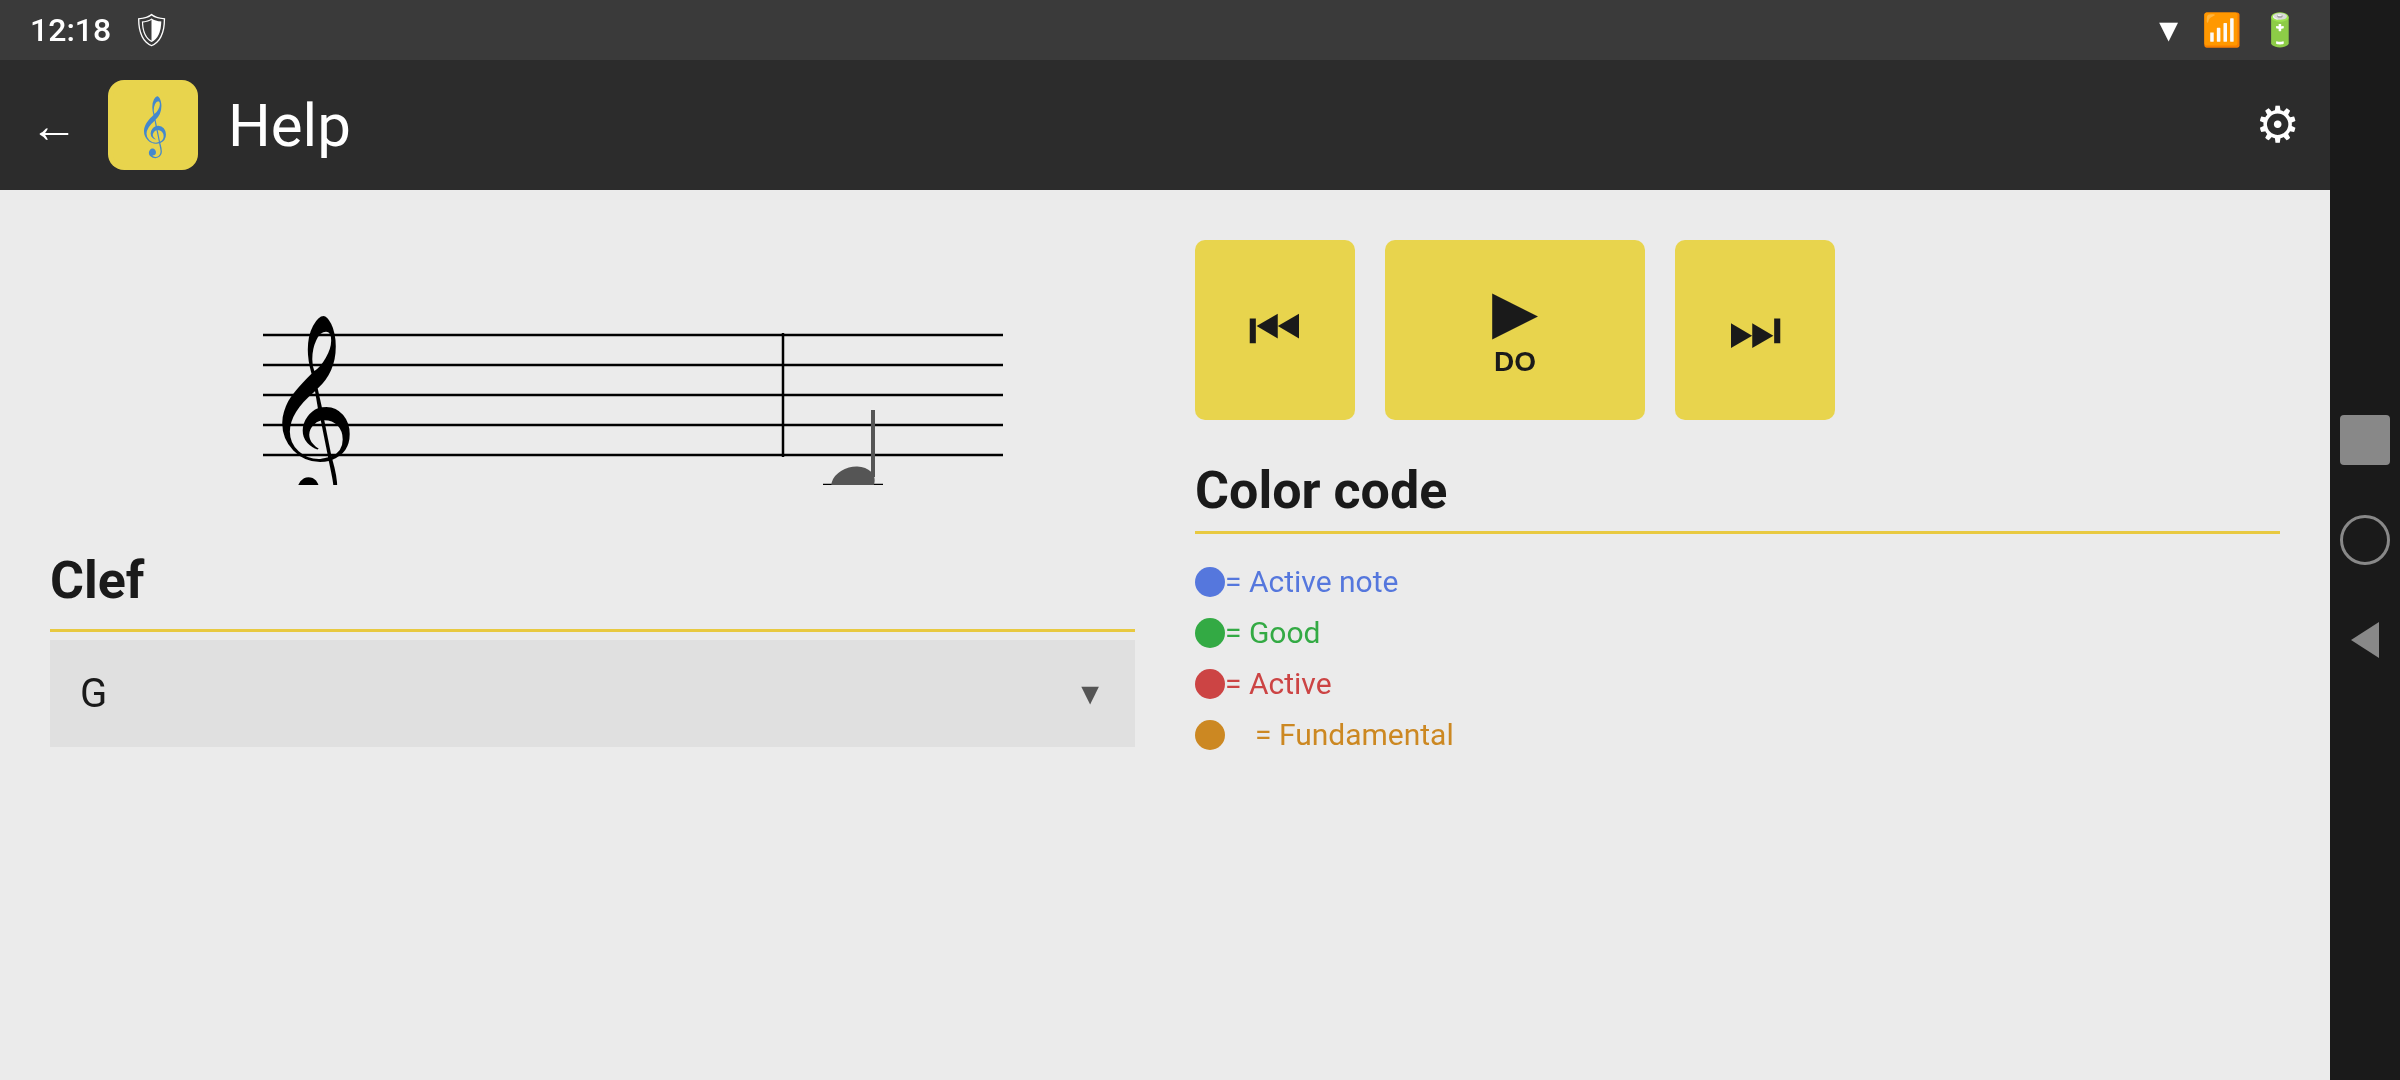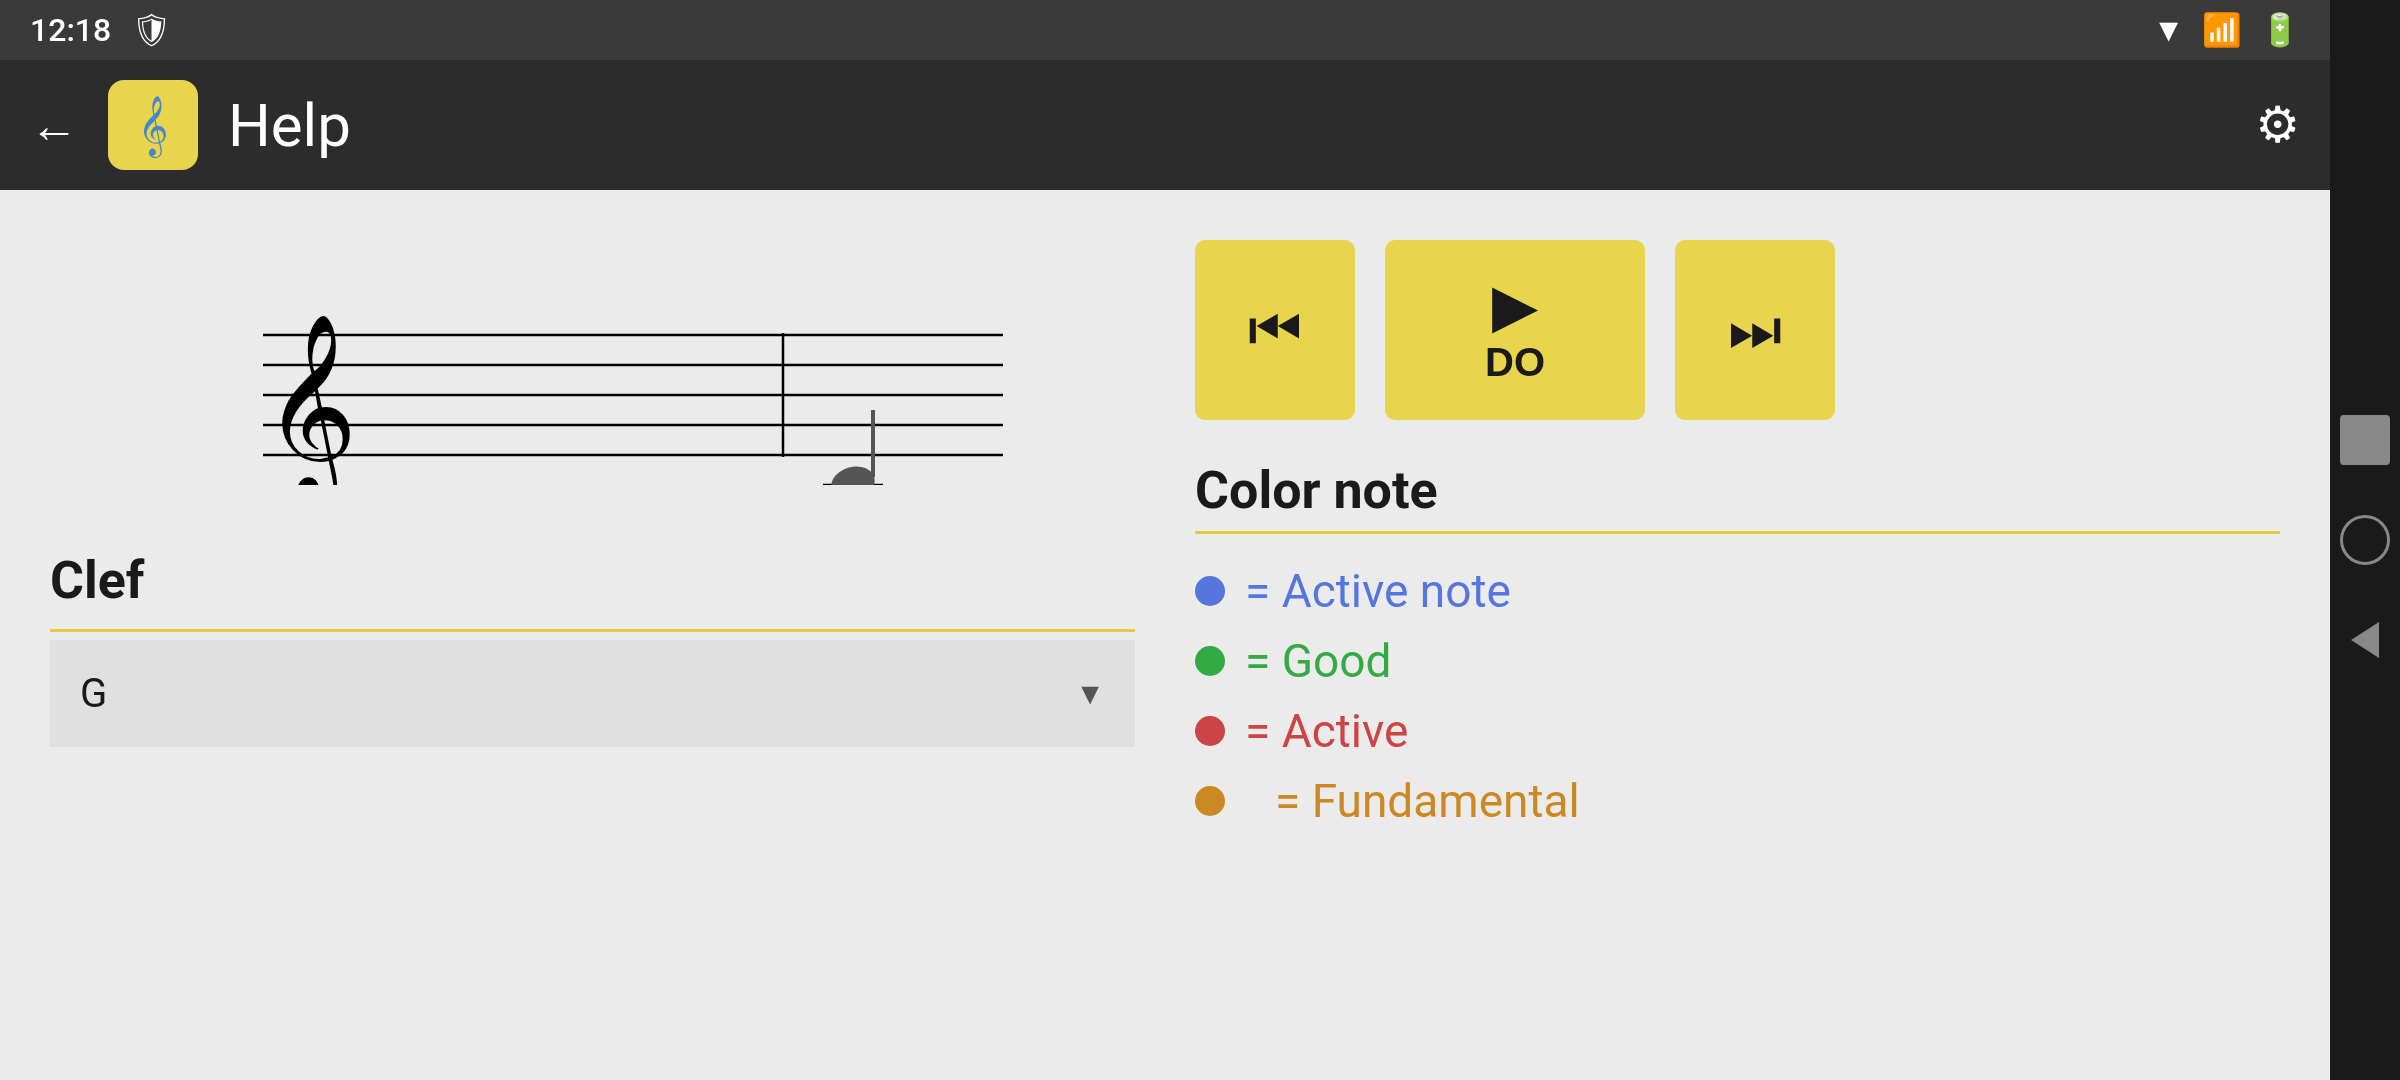--- a/index.html
+++ b/index.html
@@ -182,21 +182,21 @@
     .control-btn-large {
       width: 260px;
       height: 180px;
     }
     .control-btn-icon {
       font-size: 60px;
       color: #1a1a1a;
       line-height: 1;
     }
     .control-btn-label {
-      font-size: 40px;
+      font-size: 28px;
       font-weight: 700;
       color: #1a1a1a;
       margin-top: 4px;
     }
 
     
     .color-code-section {
       display: flex;
       flex-direction: column;
       gap: 0;
@@ -208,22 +208,21 @@
     }
     .color-code-items {
       display: flex;
       flex-direction: column;
       gap: 16px;
       padding: 10px 0;
     }
     .color-code-item {
       display: flex;
       align-items: center;
-      gap: 20px;
-      font-size: 46px;
+      font-size: 30px;
     }
     .color-dot {
       width: 30px;
       height: 30px;
       border-radius: 50%;
       flex-shrink: 0;
     }
     .dot-blue { background: #5577dd; }
     .dot-green { background: #33aa44; }
     .dot-red { background: #cc4444; }
@@ -349,21 +348,21 @@
         <button class="control-btn control-btn-large">
           <span class="control-btn-icon">▶</span>
           <span class="control-btn-label">DO</span>
         </button>
         <button class="control-btn control-btn-small">
           <span class="control-btn-icon">⏭</span>
         </button>
       </div>
 
       <div class="color-code-section">
-        <span class="section-title">Color note</span>
+        <span class="section-title">Color code</span>
         <div class="color-code-divider"></div>
         <div class="color-code-items">
           <div class="color-code-item">
             <div class="color-dot dot-blue"></div>
             <span class="color-code-text" style="color:#5577dd;">= Active note</span>
           </div>
           <div class="color-code-item">
             <div class="color-dot dot-green"></div>
             <span class="color-code-text" style="color:#33aa44;">= Good</span>
           </div>

